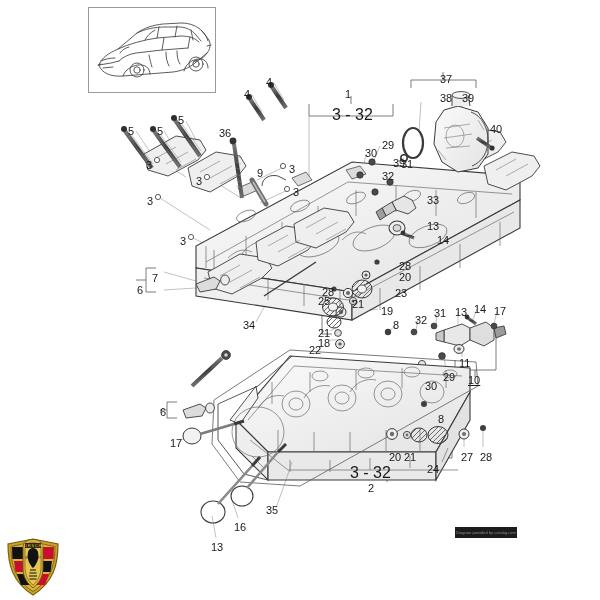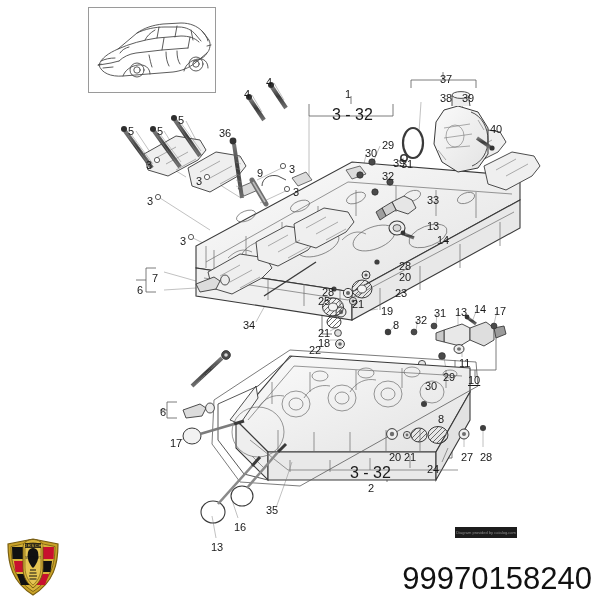--- a/index.html
+++ b/index.html
@@ -535,15 +535,14 @@
       <rect x="19" y="5" width="16" height="5" fill="#111" opacity="0.85"></rect>
       <text x="27" y="9.2" font-family="Liberation Sans, sans-serif" font-size="4.2" fill="#d8b43a" text-anchor="middle" letter-spacing="0.6">PORSCHE</text>
       <text x="27" y="21" font-family="Liberation Sans, sans-serif" font-size="2.6" fill="#111" text-anchor="middle">STUTTGART</text>
     </svg>
   </div>
 
   <div id="watermark">
     <span>Diagram provided by catalog.com</span>
   </div>
 
-  <div id="partno">99970158240</div>
 
 </div>
 
 </body></html>

